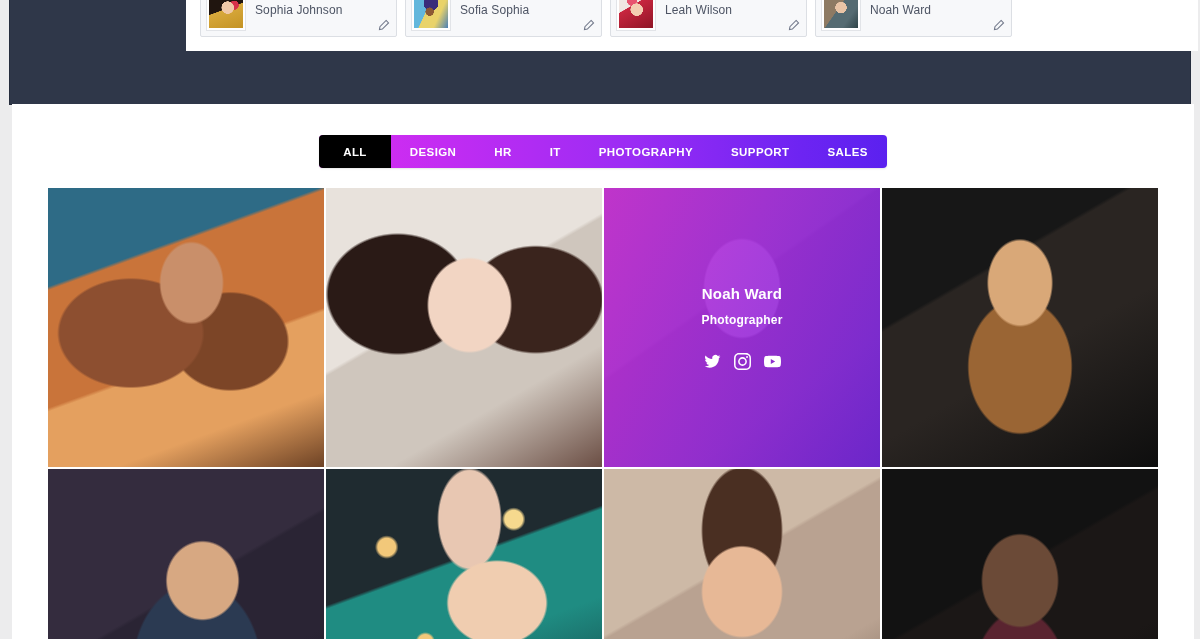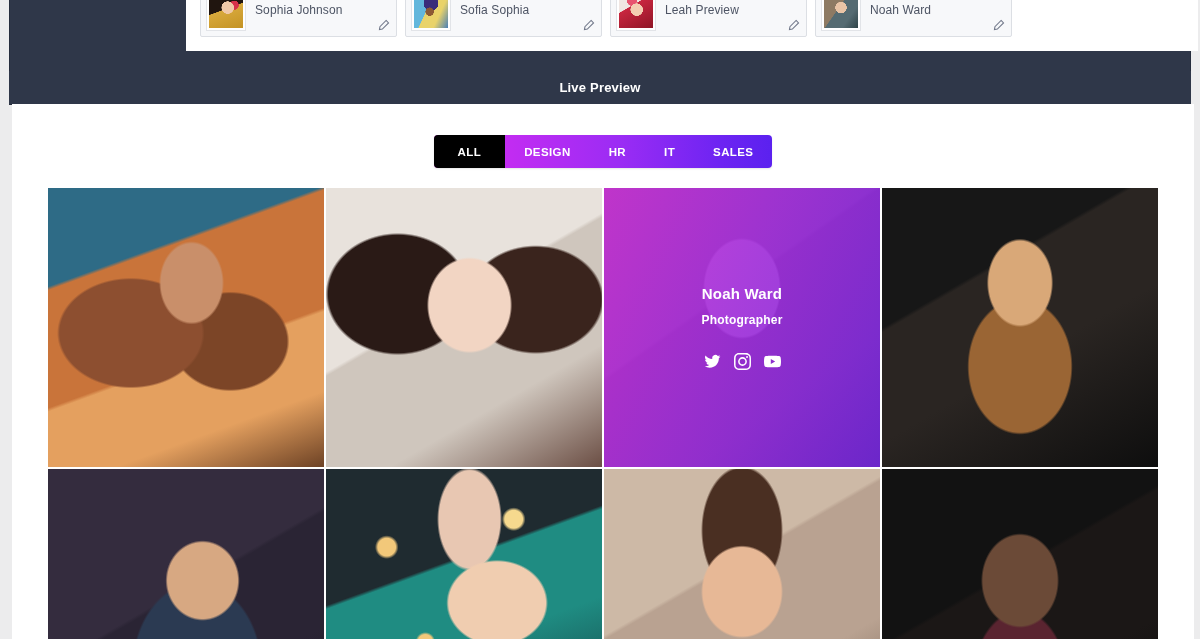--- a/index.html
+++ b/index.html
@@ -234,21 +234,21 @@
                 <path d="M11.2 1.8l3 3-7.6 7.6-3.6.6.6-3.6z" fill="none" stroke="#71788a" stroke-width="1.3"></path>
               </svg>
           </div>
         </div>
 
         <div class="person-card">
 
           <div class="card-thumb">
               <div class="ph thumb-c"></div>
             </div>
-          <div class="card-name">Leah Preview</div>
+          <div class="card-name">Leah Wilson</div>
           <div class="card-x">✕</div>
           <div class="card-edit">
             <svg viewBox="0 0 16 16" width="13" height="13">
                 <path d="M11.2 1.8l3 3-7.6 7.6-3.6.6.6-3.6z" fill="none" stroke="#71788a" stroke-width="1.3"></path>
               </svg>
           </div>
         </div>
 
         <div class="person-card">
 
@@ -261,32 +261,31 @@
             <svg viewBox="0 0 16 16" width="13" height="13">
                 <path d="M11.2 1.8l3 3-7.6 7.6-3.6.6.6-3.6z" fill="none" stroke="#71788a" stroke-width="1.3"></path>
               </svg>
           </div>
         </div>
 
       </div>
     </div>
   </div>
 
-  <div class="live-bar">
-    <span>Live Preview</span>
-  </div>
 
   <div class="preview-body">
 
     <div class="filter-wrap">
       <div class="filter-bar">
         <div class="filter-tab active">ALL</div>
         <div class="filter-tab">DESIGN</div>
         <div class="filter-tab">HR</div>
         <div class="filter-tab">IT</div>
+        <div class="filter-tab">PHOTOGRAPHY</div>
+        <div class="filter-tab">SUPPORT</div>
         <div class="filter-tab">SALES</div>
       </div>
     </div>
 
     <div class="grid">
 
       <div class="tile">
         <div class="photo p1"></div>
       </div>
 

